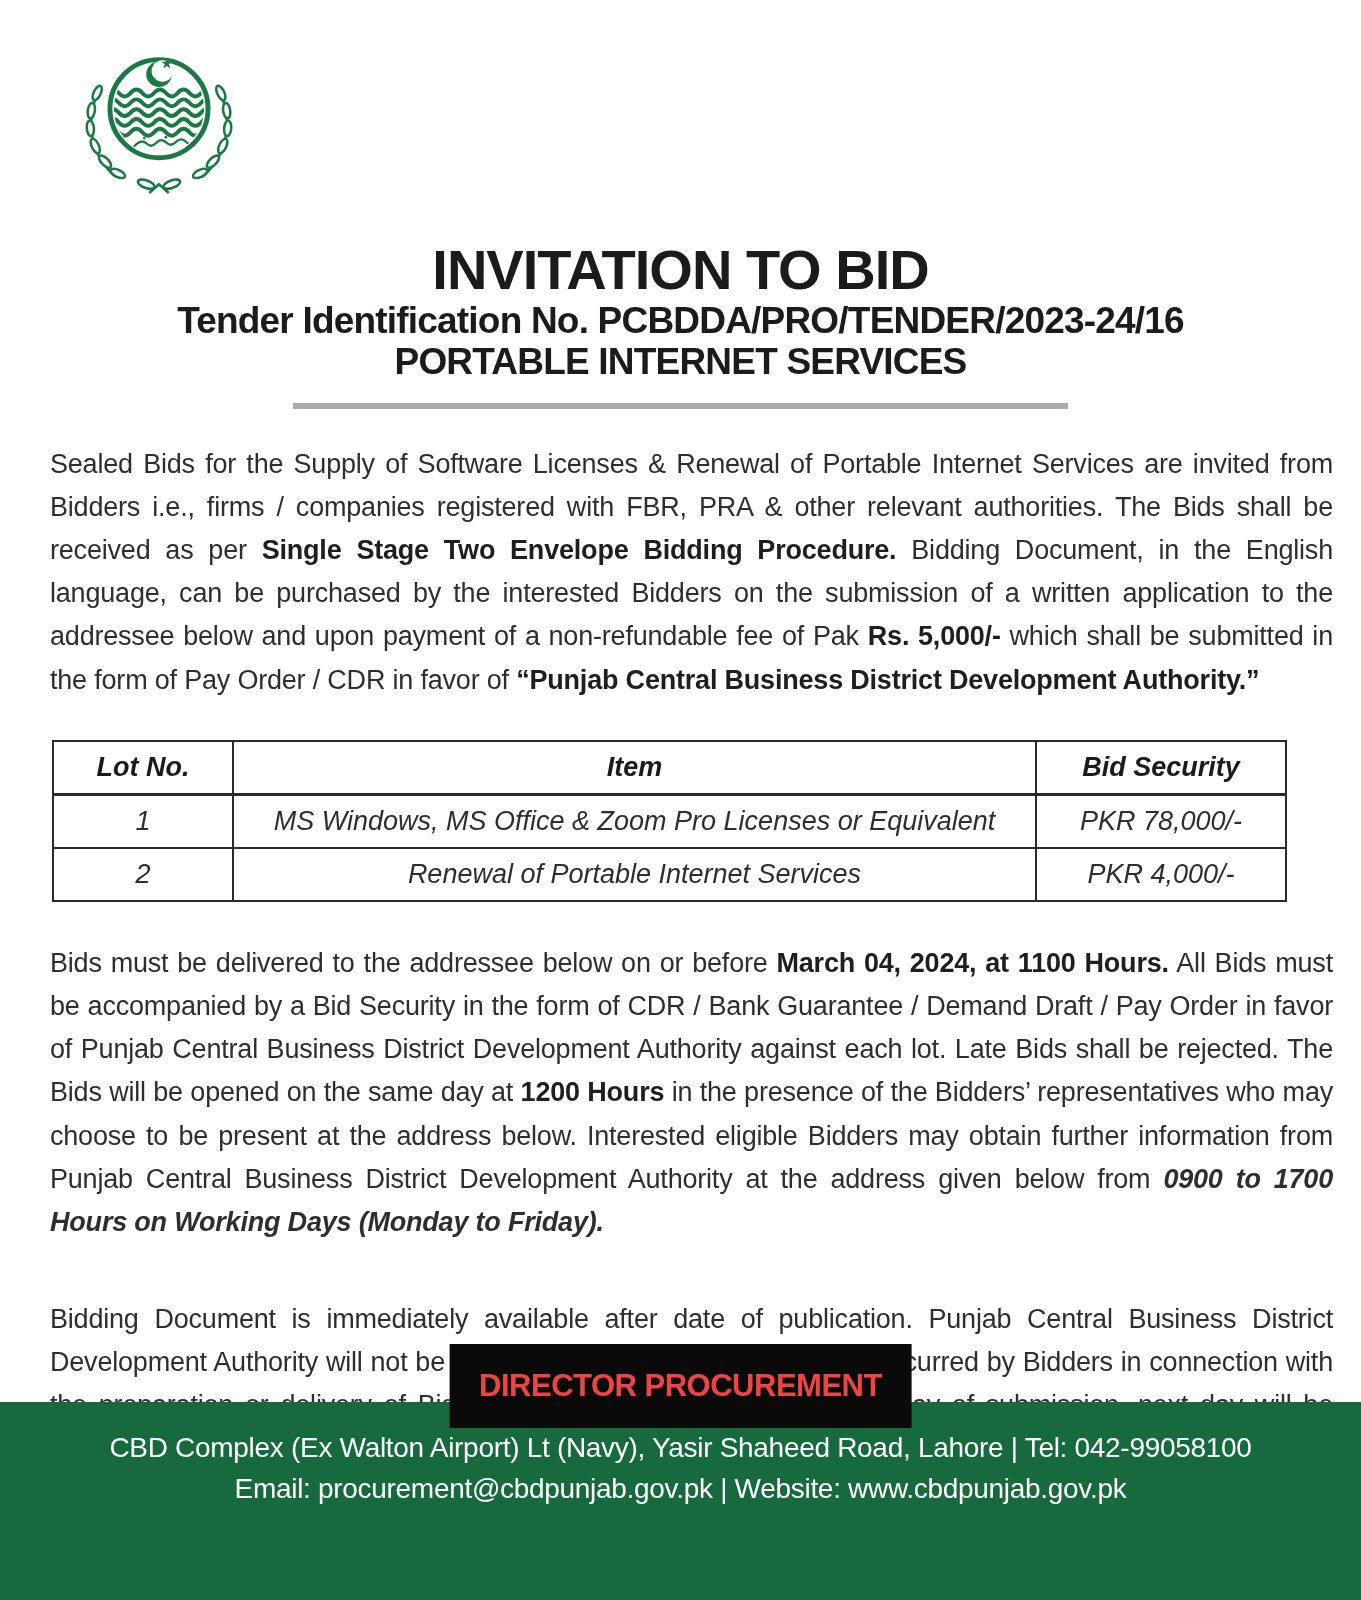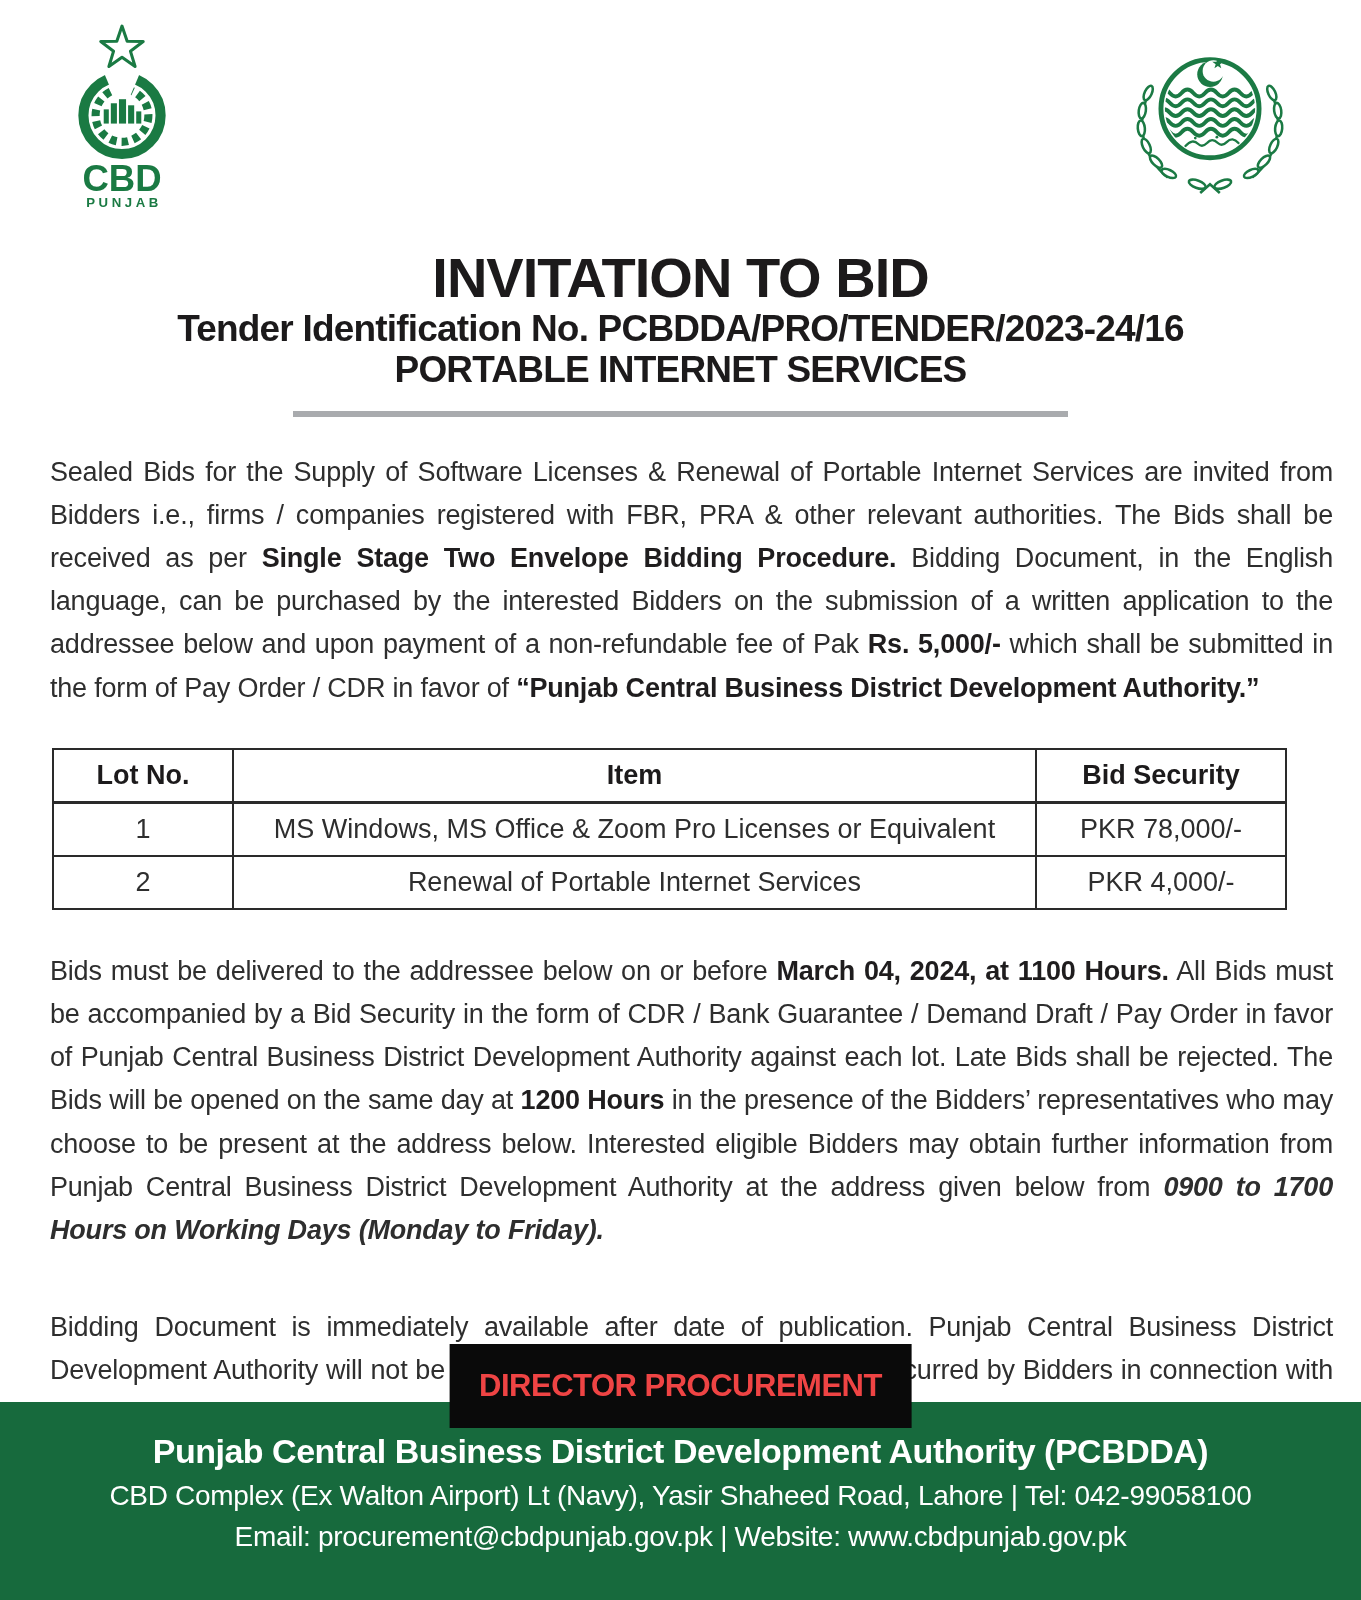--- a/index.html
+++ b/index.html
@@ -42,21 +42,21 @@
     letter-spacing:-0.2px;
   }
   .para b{color:#1f1d1e;}
   .para i{font-style:italic;font-weight:bold;}
   
   table.bid-table{
     border-collapse:collapse;margin:38px 74px 0 52px;width:1235px;
     font-size:27px;color:var(--body-text);
   }
   .bid-table th,.bid-table td{
-    border:2px solid #2a2a2a;text-align:center;padding:10px 0;
+    border:2px solid #2a2a2a;text-align:center;padding:10px 0;font-style:italic;
   }
   .bid-table th{font-weight:700;color:var(--heading-black);border-bottom-width:3px;}
   .bid-table .col-lot{width:180px;}
   .bid-table .col-sec{width:250px;}
   
   .director-box{
     position:absolute;left:50%;transform:translateX(-50%);bottom:172px;
     background:var(--box-black);color:#ef4444;
     font-size:31px;font-weight:700;letter-spacing:-0.5px;
     padding:24px 30px;white-space:nowrap;z-index:2;
@@ -67,35 +67,20 @@
   }
   .footer-inner{padding-top:30px;display:flex;flex-direction:column;gap:9px;}
   .footer-org{font-size:34px;font-weight:700;letter-spacing:-0.5px;}
   .footer-line{font-size:28px;font-weight:400;letter-spacing:-0.3px;}
 </style>
 </head>
 <body>
 
 <div class="header-row">
 
-  <div class="logo-left">
-    <svg viewBox="0 0 130 190" width="132" height="193" aria-hidden="true">
-      <circle cx="65" cy="92" r="38" fill="none" stroke="#1a7a43" stroke-width="10"></circle>
-      <circle cx="65" cy="92" r="26" fill="none" stroke="#1a7a43" stroke-width="8" stroke-dasharray="6.5 5"></circle>
-      <polygon points="65,92 32,14 98,14" fill="#ffffff"></polygon>
-      <rect x="47" y="86" width="5" height="14" fill="#1a7a43"></rect>
-      <rect x="54" y="80" width="6" height="20" fill="#1a7a43"></rect>
-      <rect x="62" y="76" width="7" height="24" fill="#1a7a43"></rect>
-      <rect x="71" y="82" width="6" height="18" fill="#1a7a43"></rect>
-      <rect x="79" y="88" width="5" height="12" fill="#1a7a43"></rect>
-      <polygon points="65,4 70.1,19 85.9,19.2 73.3,28.7 77.9,43.8 65,34.7 52.1,43.8 56.7,28.7 44.1,19.2 59.9,19" fill="#ffffff" stroke="#1a7a43" stroke-width="3" stroke-linejoin="round"></polygon>
-      <text x="65" y="166" text-anchor="middle" font-family="Liberation Sans, sans-serif" font-size="36" font-weight="bold" fill="#1a7a43">CBD</text>
-      <text x="67" y="182" text-anchor="middle" font-family="Liberation Sans, sans-serif" font-size="13" font-weight="bold" letter-spacing="3.5" fill="#1a7a43">PUNJAB</text>
-    </svg>
-  </div>
 
 
   <div class="logo-right">
     <svg viewBox="0 0 210 180" width="206" height="177" aria-hidden="true">
       <defs>
           <clipPath id="wavesClip">
             <circle cx="105" cy="80" r="46"></circle>
           </clipPath>
         </defs>
 
@@ -174,17 +159,16 @@
 </table>
 
 <p class="para" style="margin-top:40px"><span>Bids must be delivered to the addressee below on or before </span><b>March 04, 2024, at 1100 Hours.</b><span> All Bids must be accompanied by a Bid Security in the form of CDR / Bank Guarantee / Demand Draft / Pay Order in favor of Punjab Central Business District Development Authority against each lot. Late Bids shall be rejected. The Bids will be opened on the same day at </span><b>1200 Hours</b><span> in the presence of the Bidders’ representatives who may choose to be present at the address below.  Interested eligible Bidders may obtain further information from Punjab Central Business District Development Authority at the address given below from </span><i>0900 to 1700 Hours on Working Days (Monday to Friday).</i></p>
 
 <p class="para" style="margin-top:54px"><span>Bidding Document is immediately available after date of publication. Punjab Central Business District Development Authority will not be responsible for any cost or expense incurred by Bidders in connection with the preparation or delivery of Bids. In case of official holiday on the day of submission, next day will be treated as closing date. The Bidding Document carrying all the details can also be downloaded from </span><i>PCBDDA’s website cbdpunjab.gov.pk</i><span> for information only.</span></p>
 
 <div class="director-box">DIRECTOR PROCUREMENT</div>
 
 <div class="footer">
   <div class="footer-inner">
-    <div class="footer-org">Punjab Central Business District Development Authority (PCBDDA)</div>
     <div class="footer-line">CBD Complex (Ex Walton Airport) Lt (Navy), Yasir Shaheed Road, Lahore | Tel: 042-99058100</div>
     <div class="footer-line">Email: procurement@cbdpunjab.gov.pk | Website: www.cbdpunjab.gov.pk</div>
   </div>
 </div>
 
 </body></html>

